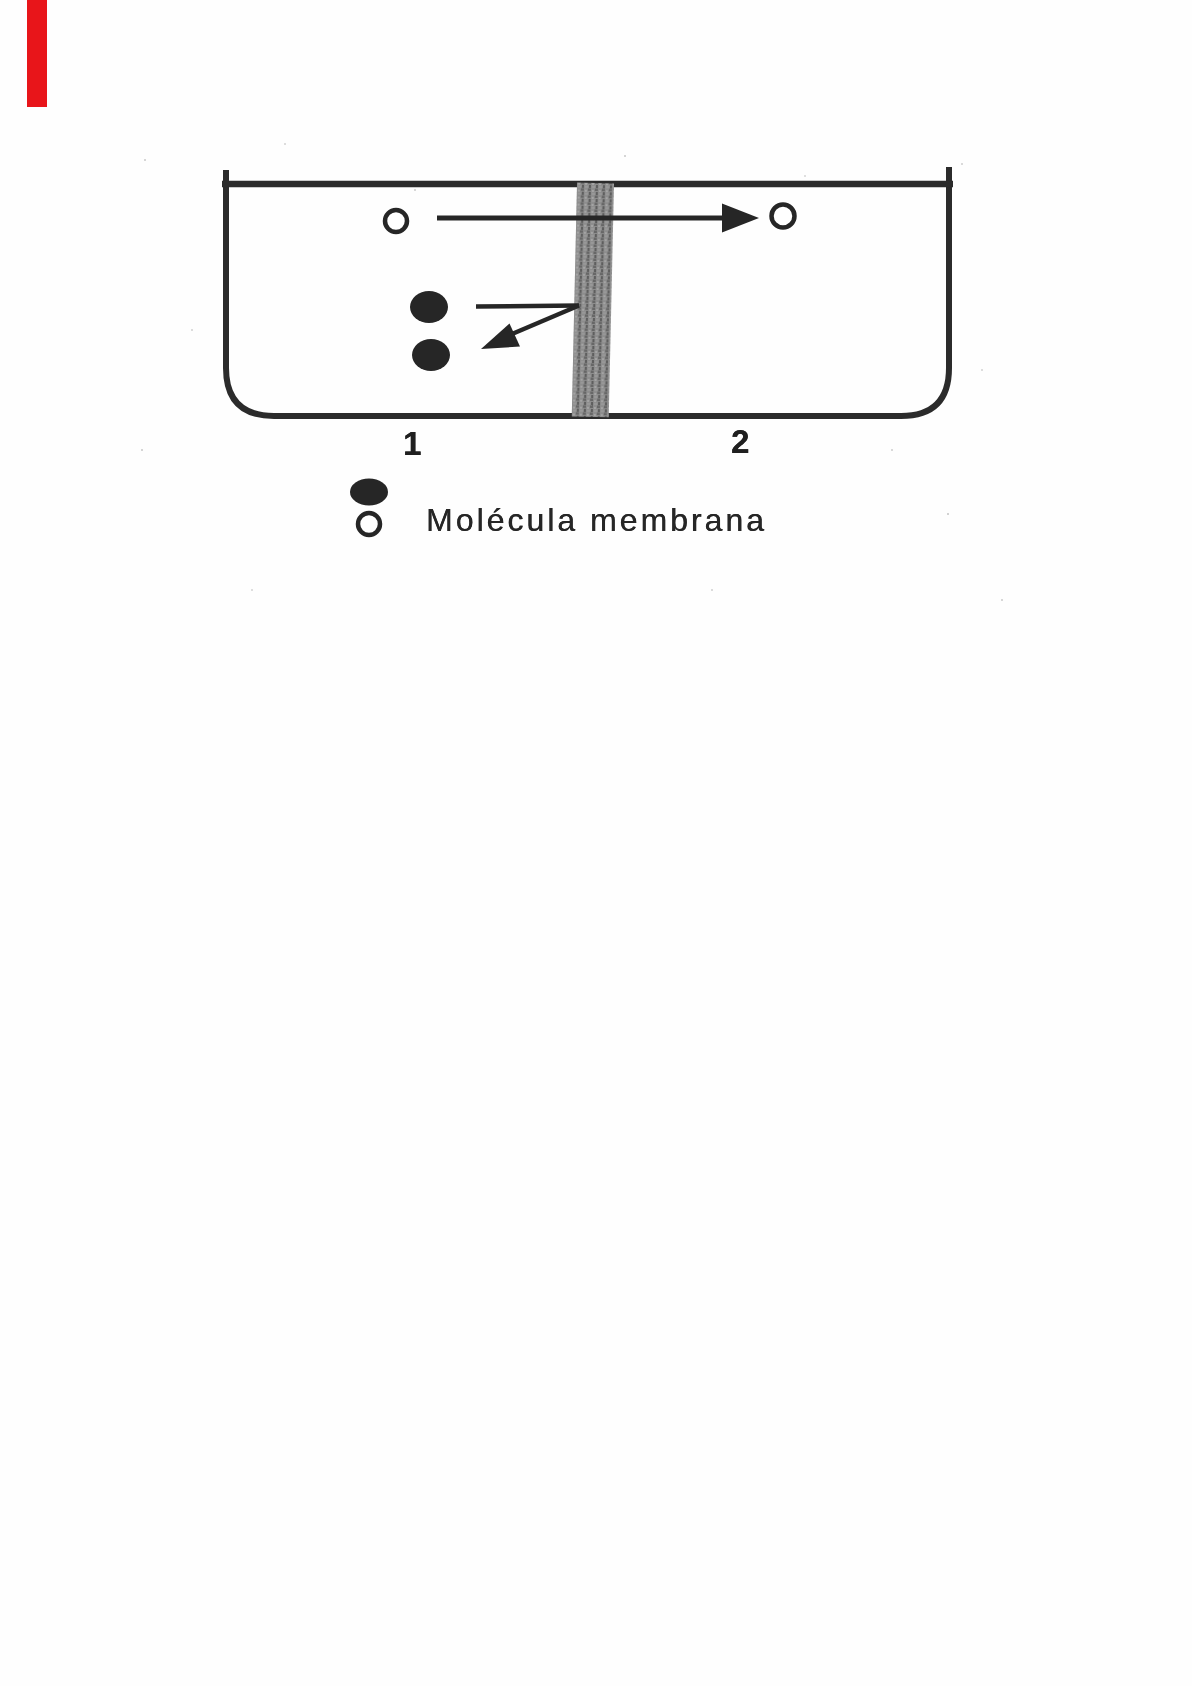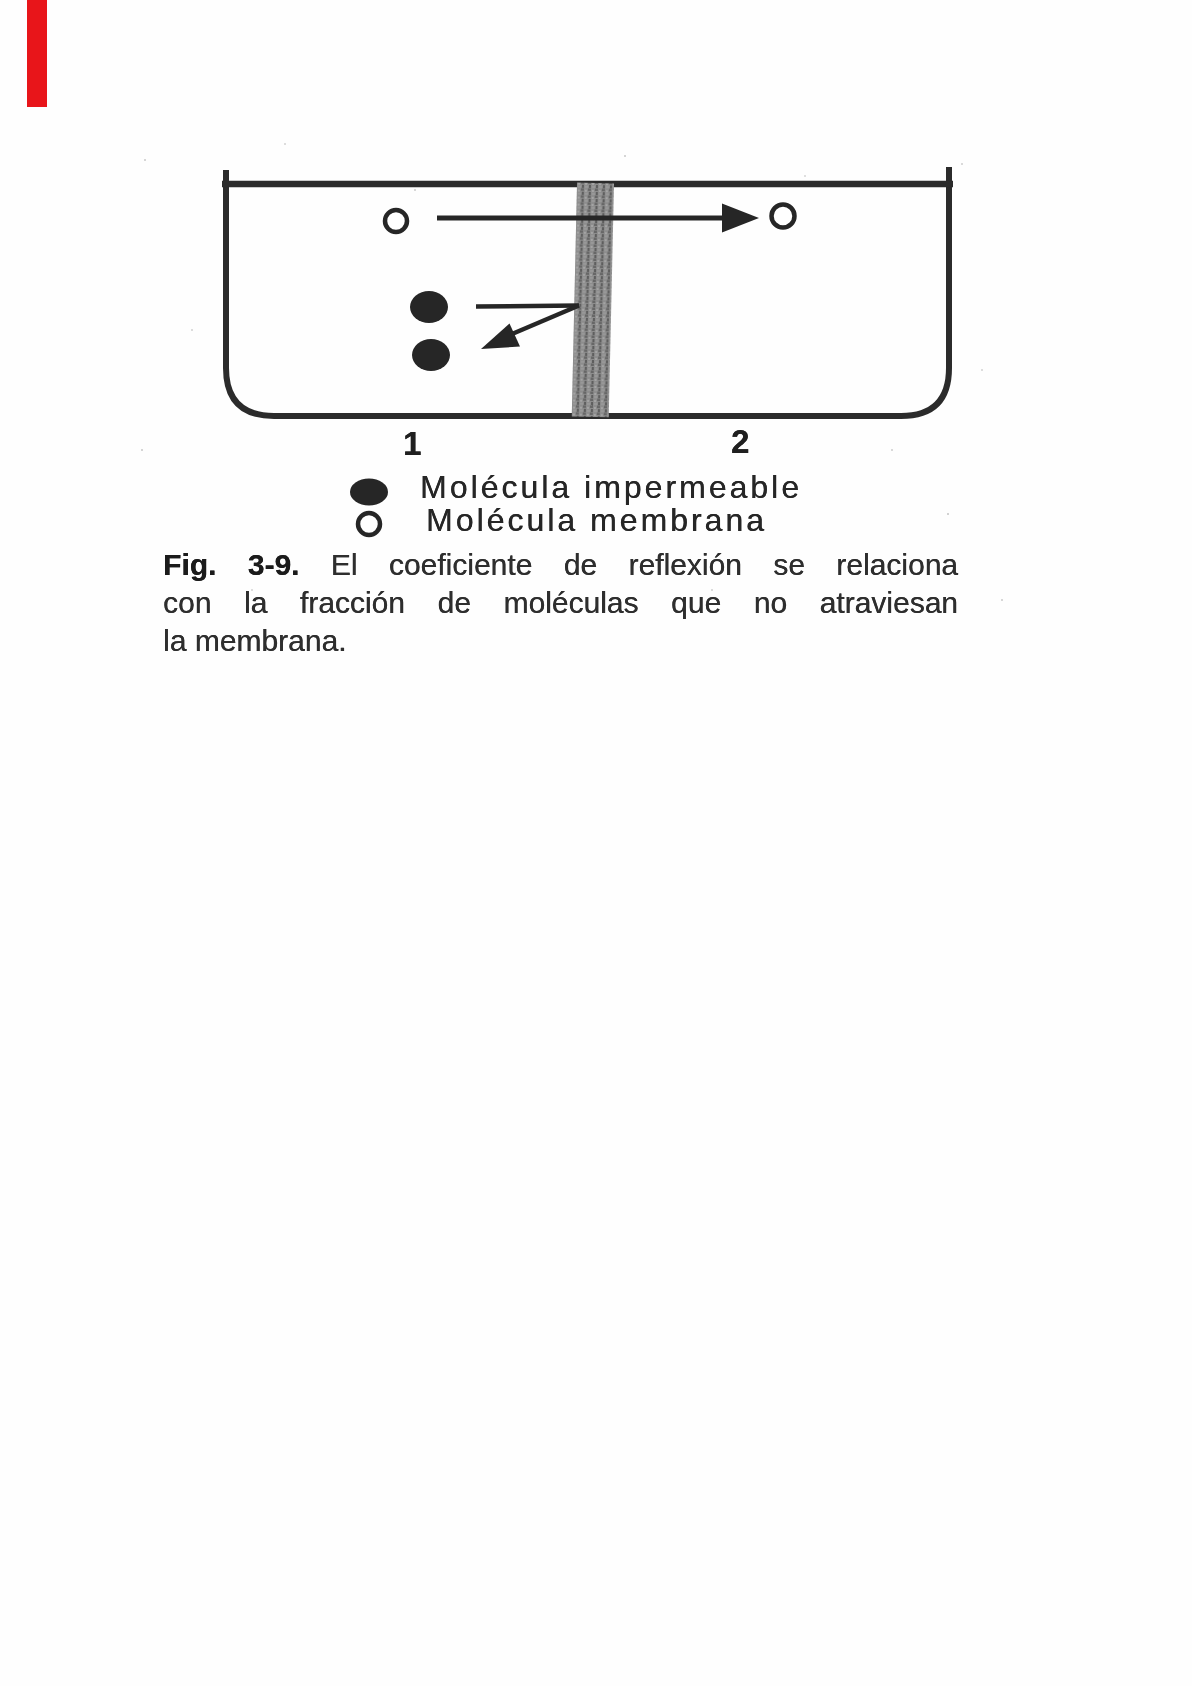--- a/index.html
+++ b/index.html
@@ -108,25 +108,16 @@
 
     <g>
       <ellipse cx="369" cy="492" rx="19" ry="13.5" fill="#262626"></ellipse>
       <circle cx="369" cy="524" r="11" fill="#ffffff" stroke="#262626" stroke-width="4.5"></circle>
     </g>
   </svg>
 
   <div class="comp-label l1">1</div>
   <div class="comp-label l2">2</div>
 
-  <div class="legend-text lt1">Molécula impermeable</div>
   <div class="legend-text lt2">Molécula membrana</div>
 
-  <div class="caption">
-    <div class="cap-line j">
-      <span class="fig-label">Fig. 3-9.</span>
-      <span>El coeficiente de reflexión se relaciona</span>
-    </div>
-    <div class="cap-line j">con la fracción de moléculas que no atraviesan</div>
-    <div class="cap-line">la membrana.</div>
-  </div>
 
 </div>
 
 </body></html>

